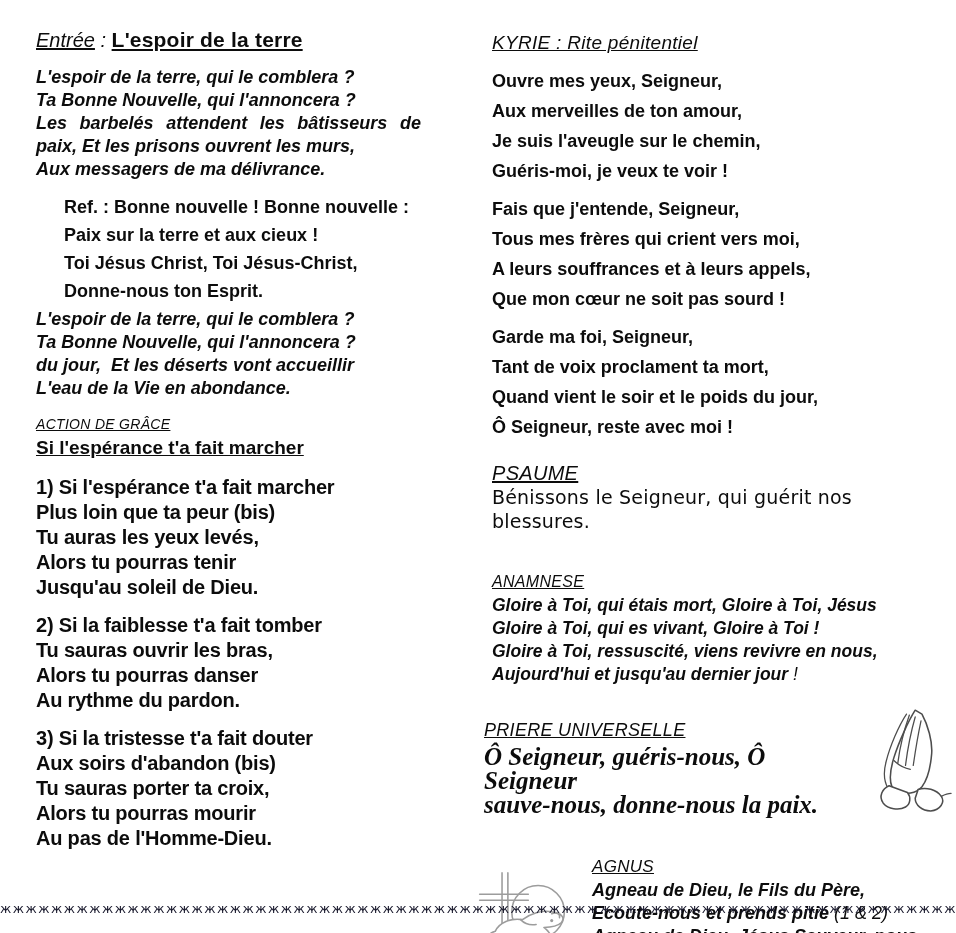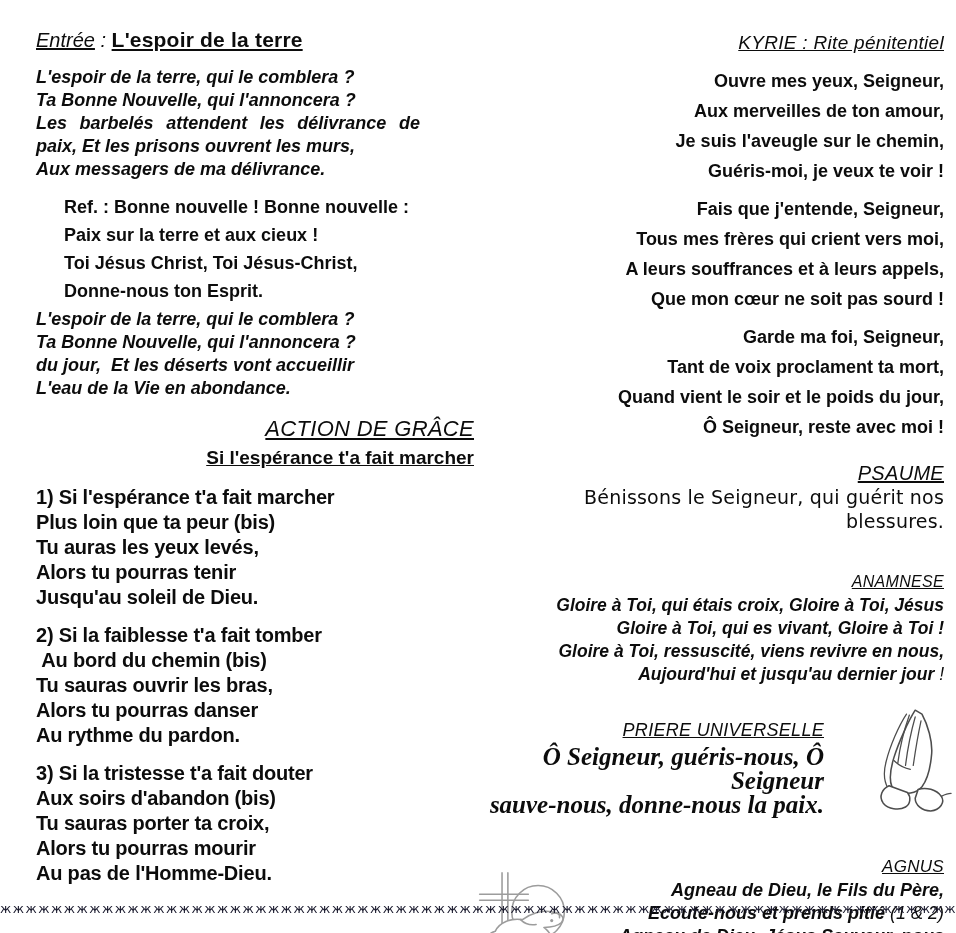--- a/index.html
+++ b/index.html
@@ -22,23 +22,23 @@
   .entree-label { font-size: 20px; font-style: italic; text-decoration: underline; }
   .entree-sep   { font-size: 20px; font-style: italic; }
   .entree-title { font-size: 21px; font-weight: bold; text-decoration: underline; letter-spacing: 0.2px; }
 
   .verse-italic { font-size: 18px; font-weight: bold; font-style: italic; line-height: 23px; margin-bottom: 12px; }
   .verse-italic .wide { word-spacing: 0.42em; }
   .verse2 { margin-top: 3px; margin-bottom: 16px; }
 
   .refrain { font-size: 18px; font-weight: bold; line-height: 28px; padding-left: 28px; margin-bottom: 3px; }
 
-  .center { text-align: right; }
+  .center { text-align: left; }
   .sec-title { font-style: italic; text-decoration: underline; letter-spacing: 0.3px; }
-  .st-action { font-size: 22px; margin-top: 14px; }
+  .st-action { font-size: 14px; margin-top: 14px; }
   .st-sub { font-size: 19px; font-weight: bold; text-decoration: underline; margin-top: 5px; margin-bottom: 16px; }
 
   .couplet { font-size: 20px; font-weight: bold; line-height: 25px; margin-bottom: 13px; letter-spacing: -0.2px; }
 
   
   .st-kyrie { font-size: 19px; margin-top: 6px; margin-bottom: 12px; }
   .kyrie-stanza { font-size: 18px; font-weight: bold; line-height: 30px; margin-bottom: 8px; }
 
   .st-psaume { font-size: 20px; margin-top: 20px; }
   .psalm-line { font-family: "DejaVu Sans", sans-serif; font-size: 19px; line-height: 24px; letter-spacing: 0.2px; }
@@ -77,21 +77,21 @@
 
 <div class="col col-left">
 
   <div class="entree-header">
     <span class="entree-label">Entrée</span><span class="entree-sep"> : </span><span class="entree-title">L'espoir de la terre</span>
   </div>
 
   <div class="verse-italic">
     <div class="line">L'espoir de la terre, qui le comblera ?</div>
     <div class="line">Ta Bonne Nouvelle, qui l'annoncera ?</div>
-    <div class="line wide">Les barbelés attendent les délivrance de</div>
+    <div class="line wide">Les barbelés attendent les bâtisseurs de</div>
     <div class="line">paix, Et les prisons ouvrent les murs,</div>
     <div class="line">Aux messagers de ma délivrance.</div>
   </div>
 
   <div class="refrain">
     <div class="line">Ref. : Bonne nouvelle ! Bonne nouvelle :</div>
     <div class="line">Paix sur la terre et aux cieux !</div>
     <div class="line">Toi Jésus Christ, Toi Jésus-Christ,</div>
     <div class="line">Donne-nous ton Esprit.</div>
   </div>
@@ -109,21 +109,20 @@
   <div class="couplet">
     <div class="line">1) Si l'espérance t'a fait marcher</div>
     <div class="line">Plus loin que ta peur (bis)</div>
     <div class="line">Tu auras les yeux levés,</div>
     <div class="line">Alors tu pourras tenir</div>
     <div class="line">Jusqu'au soleil de Dieu.</div>
   </div>
 
   <div class="couplet">
     <div class="line">2) Si la faiblesse t'a fait tomber</div>
-    <div class="line"> Au bord du chemin (bis)</div>
     <div class="line">Tu sauras ouvrir les bras,</div>
     <div class="line">Alors tu pourras danser</div>
     <div class="line">Au rythme du pardon.</div>
   </div>
 
   <div class="couplet">
     <div class="line">3) Si la tristesse t'a fait douter</div>
     <div class="line">Aux soirs d'abandon (bis)</div>
     <div class="line">Tu sauras porter ta croix,</div>
     <div class="line">Alors tu pourras mourir</div>
@@ -155,21 +154,21 @@
     <div class="line">Tant de voix proclament ta mort,</div>
     <div class="line">Quand vient le soir et le poids du jour,</div>
     <div class="line">Ô Seigneur, reste avec moi !</div>
   </div>
 
   <div class="center sec-title st-psaume">PSAUME</div>
   <div class="center psalm-line line">Bénissons le Seigneur, qui guérit nos blessures.</div>
 
   <div class="center sec-title st-anamnese">ANAMNESE</div>
   <div class="center">
-    <div class="line anamnese-line"><span>Gloire à Toi, qui étais croix, Gloire à Toi, Jésus</span><span class="note"></span></div>
+    <div class="line anamnese-line"><span>Gloire à Toi, qui étais mort, Gloire à Toi, Jésus</span><span class="note"></span></div>
     <div class="line anamnese-line"><span>Gloire à Toi, qui es vivant, Gloire à Toi !</span><span class="note"></span></div>
     <div class="line anamnese-line"><span>Gloire à Toi, ressuscité, viens revivre en nous,</span><span class="note"></span></div>
     <div class="line anamnese-line"><span>Aujourd'hui et jusqu'au dernier jour</span><span class="note"> !</span></div>
   </div>
 
   <div class="pu-section">
     <div class="pu-text">
       <div class="center sec-title st-pu">PRIERE UNIVERSELLE</div>
       <div class="center line pu-line">Ô Seigneur, guéris-nous, Ô Seigneur</div>
       <div class="center line pu-line">sauve-nous, donne-nous la paix.</div>

